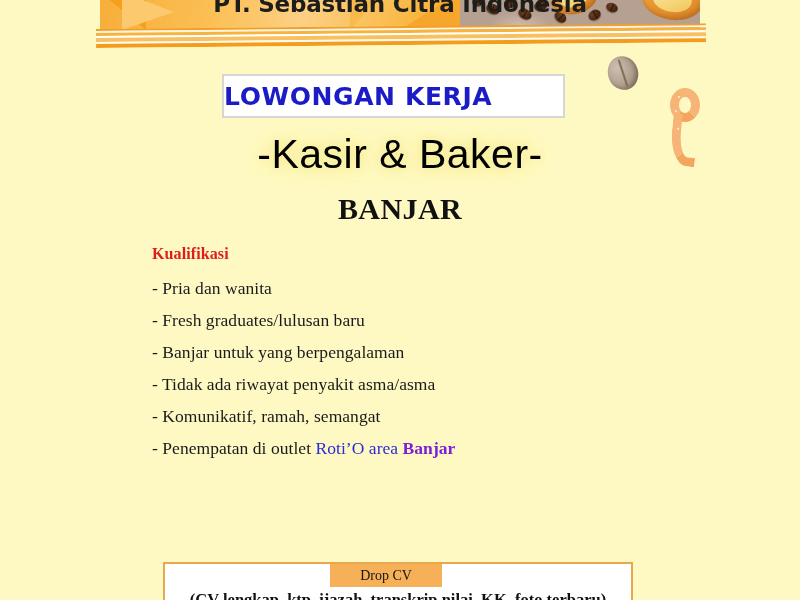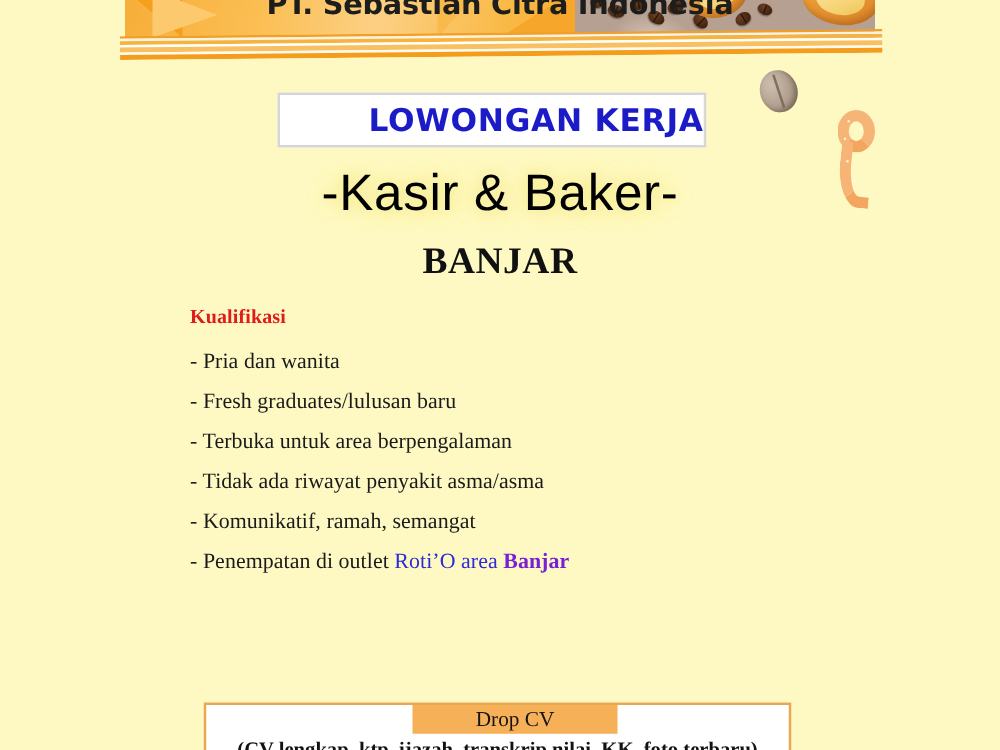--- a/index.html
+++ b/index.html
@@ -148,21 +148,21 @@
   .lowongan-box {
     position: absolute;
     left: 222px;
     top: 74px;
     width: 343px;
     height: 44px;
     border: 2px solid #d6d6d6;
     background: #ffffff;
     display: flex;
     align-items: center;
-    justify-content: flex-end;
+    justify-content: flex-start;
     box-sizing: border-box;
   }
   .lowongan-text {
     font-family: "DejaVu Sans", sans-serif;
     font-weight: bold;
     font-size: 25px;
     letter-spacing: 0.6px;
     color: #1b1bc8;
     white-space: nowrap;
   }
@@ -250,27 +250,27 @@
     width: 470px;
     height: 52px;
     border: 2px solid #e8a84f;
     background: #ffffff;
     box-sizing: border-box;
   }
   .dropcv-label {
     position: absolute;
     left: 165px;
     top: 0px;
-    width: 164px;
+    width: 112px;
     height: 23px;
     line-height: 23px;
     text-align: center;
     background: #f6b057;
     font-family: "Liberation Serif", serif;
-    font-size: 17px;
+    font-size: 14px;
     color: #151515;
   }
   .dropcv-note {
     position: absolute;
     left: 0;
     top: 26px;
     width: 100%;
     text-align: center;
     font-family: "Liberation Serif", serif;
     font-weight: bold;
@@ -385,21 +385,21 @@
   <div class="job-title-wrap">
     <span class="job-title">-Kasir  &amp; Baker-<span class="glow-bg"></span></span>
   </div>
   <div class="job-location">BANJAR</div>
 
   <div class="qual-heading">Kualifikasi</div>
 
   <ul class="qual-list">
     <li class="qual-item">- Pria dan wanita</li>
     <li class="qual-item">- Fresh graduates/lulusan baru</li>
-    <li class="qual-item">- Terbuka untuk area berpengalaman</li>
+    <li class="qual-item">- Banjar untuk yang berpengalaman</li>
     <li class="qual-item">- Tidak ada riwayat penyakit asma/asma</li>
     <li class="qual-item">- Komunikatif, ramah, semangat</li>
     <li class="qual-item"><span>- Penempatan di outlet </span><span class="hl-blue">Roti’O area</span><span class="hl-purple"> Banjar</span></li>
   </ul>
 
   <div class="dropcv-box">
     <div class="dropcv-label">Drop CV</div>
     <div class="dropcv-note">(CV lengkap, ktp, ijazah, transkrip nilai, KK, foto terbaru)</div>
   </div>
 

